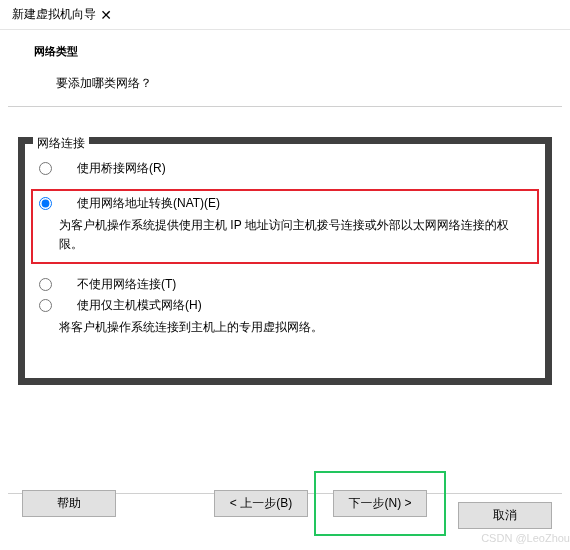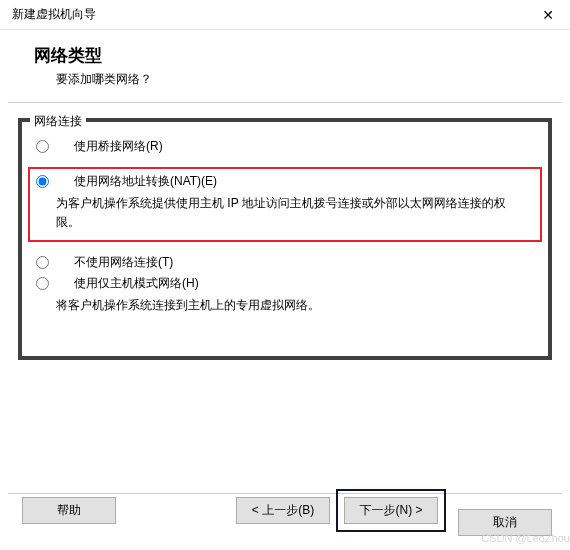--- a/index.html
+++ b/index.html
@@ -9,51 +9,51 @@
     font-size: 12px;
     background: #fff;
     color: #000;
     width: 570px;
     height: 550px;
     position: relative;
   }
   .titlebar {
     display: flex;
     align-items: center;
-    justify-content: space-between;
+    justify-content: flex-start;
     padding: 6px 12px 6px 12px;
     border-bottom: 1px solid #e5e5e5;
   }
   .titlebar .title { font-size: 12px; }
   .close-x {
     font-size: 14px;
     width: 20px;
     text-align: center;
     cursor: pointer;
     font-family: Arial, sans-serif;
   }
   .header {
     padding: 14px 24px 14px 34px;
   }
   .header .h1 {
     font-weight: bold;
-    font-size: 17px;
-    margin-bottom: 4px;
+    font-size: 11px;
+    margin-bottom: 16px;
   }
   .header .h2 {
     padding-left: 22px;
     font-size: 12px;
   }
   .hr {
     border-top: 1px solid #d0d0d0;
     margin: 0 8px;
   }
   .group {
-    margin: 15px 18px 0 18px;
-    border: 4px solid #404040;
+    margin: 30px 18px 0 18px;
+    border: 7px solid #404040;
     padding: 0;
     position: relative;
   }
   .group-title {
     position: absolute;
     top: -9px;
     left: 8px;
     background: #fff;
     padding: 0 4px;
     font-size: 12px;
@@ -75,23 +75,23 @@
   .option-desc {
     padding: 4px 6px 2px 22px;
     line-height: 1.6;
   }
   .highlight-red {
     border: 2px solid #e4232e;
     padding: 4px 20px 6px 4px;
     margin: -6px -6px 12px -6px;
   }
   .highlight-blue {
-    border: 2px solid #0f172a;
+    border: 2px solid #22c55e;
     display: inline-block;
-    padding: 6px;
+    padding: 17px;
   }
   .button-bar {
     position: absolute;
     bottom: 14px;
     left: 4px;
     right: 0;
     display: flex;
     align-items: center;
     padding: 0 18px;
   }

